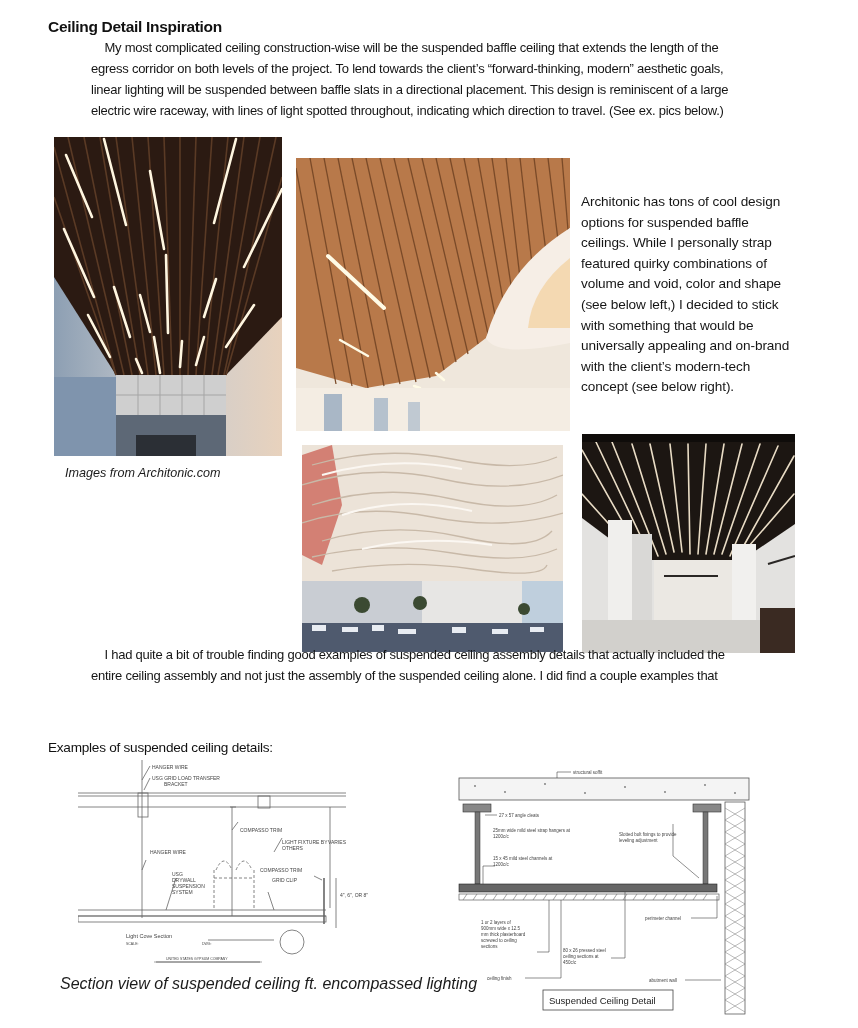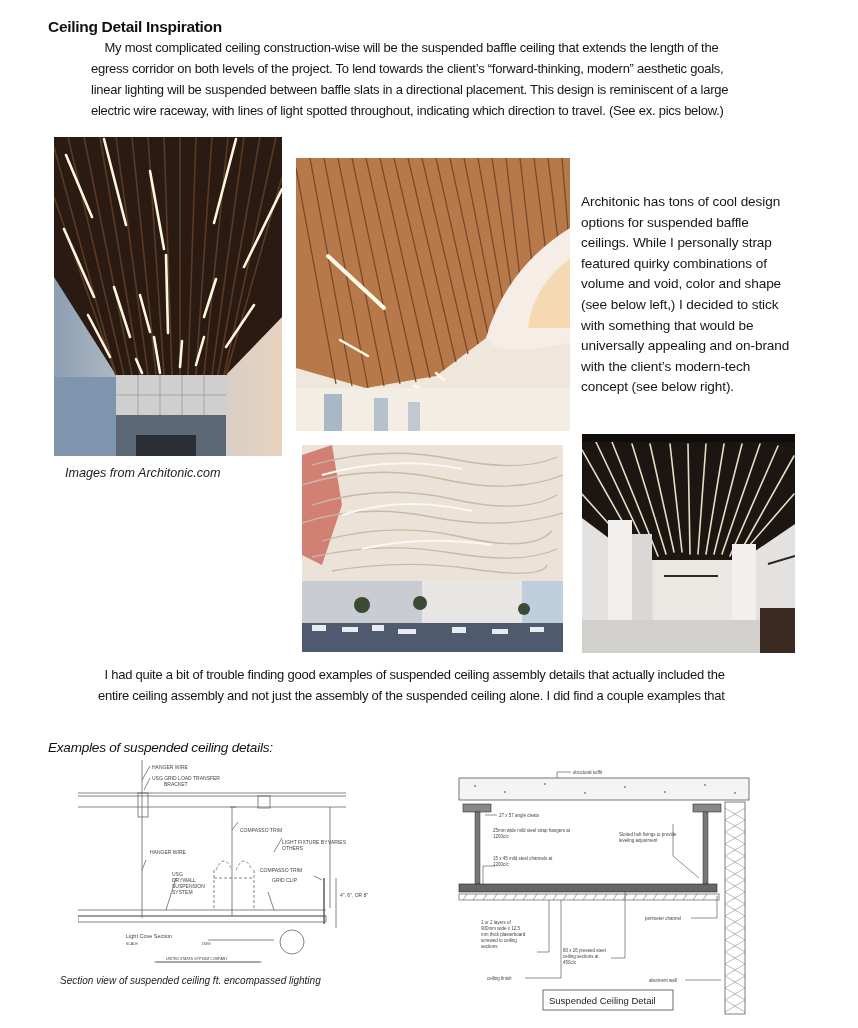--- a/index.html
+++ b/index.html
@@ -4,29 +4,29 @@
 <style>
   * { box-sizing: border-box; margin: 0; padding: 0; }
   html, body { width: 858px; height: 1028px; background: #ffffff; overflow: hidden; }
   body { position: relative; font-family: "Liberation Sans", sans-serif; color: #111; }
 
   .title { position: absolute; left: 48px; top: 18px; font-size: 15.5px; font-weight: bold; letter-spacing: -0.3px; }
 
   .para { position: absolute; font-size: 13px; line-height: 21px; letter-spacing: -0.25px; color: #151515; margin-left: 43px; }
   .para p { white-space: nowrap; }
   .p1 { left: 48px; top: 37px; }
-  .p2 { left: 48px; top: 664px; text-align: right; }
-  .examples-label { position: absolute; left: 48px; top: 740px; font-size: 13.6px; letter-spacing: -0.25px; font-style: italic; }
+  .p2 { left: 48px; top: 644px; }
+  .examples-label { position: absolute; left: 48px; top: 740px; font-size: 13.6px; letter-spacing: -0.25px; }
 
   .side-text { position: absolute; left: 581px; top: 192px; width: 240px; font-size: 13.6px; line-height: 20.6px; letter-spacing: -0.1px; color: #161616; }
   .side-text p { white-space: nowrap; }
 
   .caption { position: absolute; font-style: italic; font-size: 12.6px; color: #1b1b1b; }
   .cap1 { left: 65px; top: 466px; }
-  .cap2 { left: 60px; top: 975px; font-size: 10px; }
+  .cap2 { left: 60px; top: 975px; font-size: 16px; }
 
   .photo { position: absolute; overflow: hidden; }
   .photo svg { display: block; width: 100%; height: 100%; }
   .img1 { left: 54px; top: 137px; width: 228px; height: 319px; }
   .img2 { left: 296px; top: 158px; width: 274px; height: 273px; }
   .img3 { left: 302px; top: 445px; width: 261px; height: 207px; }
   .img4 { left: 582px; top: 434px; width: 213px; height: 219px; }
 
   .drawing { position: absolute; }
   .draw1 { left: 78px; top: 760px; width: 290px; height: 210px; }

